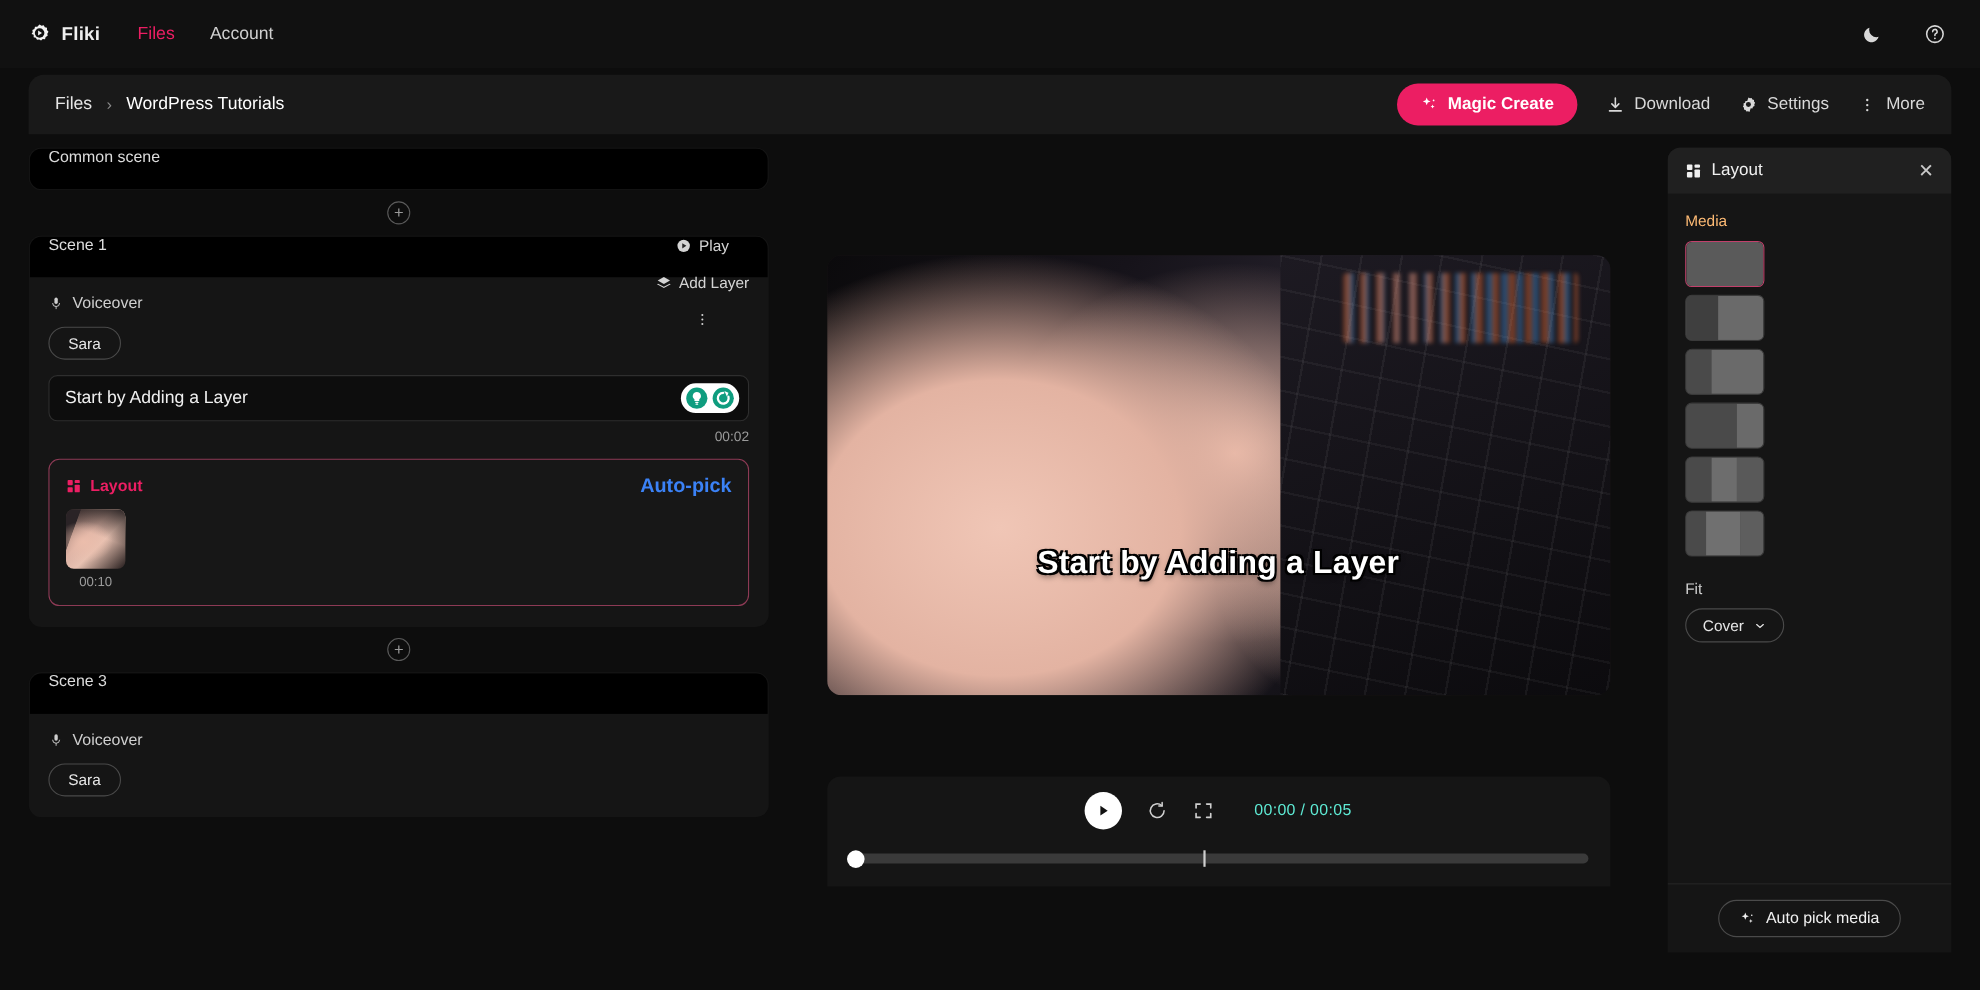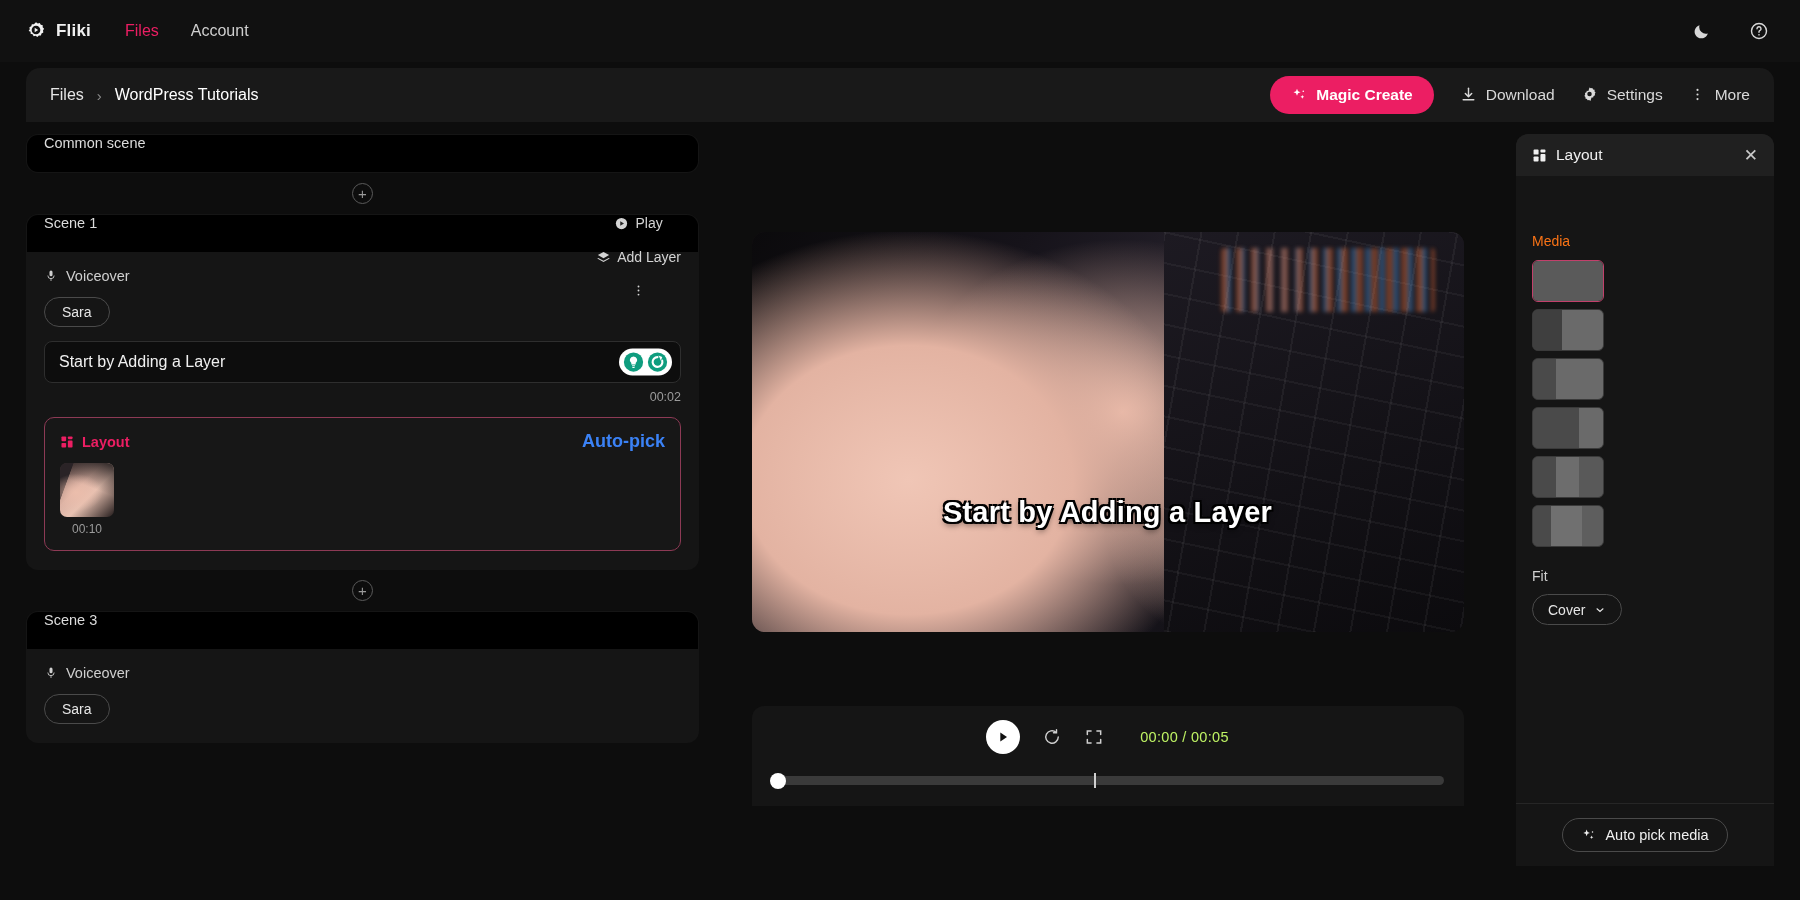--- a/index.html
+++ b/index.html
@@ -46,21 +46,21 @@
   .crumb-current { font-size: 16px; color: #ffffff; font-weight: 500; }
   .toolbar-spacer { flex: 1; }
   .magic-btn {
     background: #ec1e63; color: #fff;
     border-radius: 20px; height: 38px;
     display: flex; align-items: center; gap: 9px;
     padding: 0 21px; font-size: 15.5px; font-weight: 600;
     cursor: pointer; border: none;
   }
   .tool-btn {
-    display: flex; align-items: flex-start; gap: 9px;
+    display: flex; align-items: flex-end; gap: 9px;
     margin-left: 26px; font-size: 15.5px; color: #d9d9d9;
     cursor: pointer; background: none; border: none;
     font-family: inherit;
   }
 
   
   .main {
     display: flex;
     height: 744px;
     padding: 0 26px;
@@ -211,21 +211,21 @@
   .player-controls {
     display: flex; align-items: center; justify-content: center; gap: 22px;
   }
   .play-big {
     width: 34px; height: 34px; border-radius: 50%;
     background: #ffffff; color: #111;
     display: flex; align-items: center; justify-content: center;
     cursor: pointer;
   }
   .ctrl-ico { width: 20px; height: 20px; color: #cfcfcf; cursor: pointer; display:block; }
-  .time-text { font-size: 14.5px; color: #bef264; margin-left: 14px; letter-spacing: .3px; }
+  .time-text { font-size: 14.5px; color: #5eead4; margin-left: 14px; letter-spacing: .3px; }
   .scrub {
     margin: 22px 20px 0 20px; height: 9px;
     background: #3a3a3a; border-radius: 5px; position: relative; cursor: pointer;
   }
   .scrub-handle {
     position: absolute; left: 0; top: 50%; transform: translate(-2px,-50%);
     width: 16px; height: 16px; border-radius: 50%; background: #ffffff;
   }
   .scrub-marker {
     position: absolute; left: 48%; top: -3px; width: 2px; height: 15px; background: #cfcfcf;
@@ -247,21 +247,21 @@
   .panel-head {
     height: 42px; background: #202020;
     display: flex; align-items: center; padding: 0 16px;
   }
   .panel-title {
     display: flex; align-items: center; gap: 9px;
     font-size: 15.5px; color: #f0f0f0; font-weight: 500;
   }
   .panel-close { margin-left: auto; cursor: pointer; color: #c9c9c9; font-size: 17px; line-height: 1; }
   .panel-body { padding: 16px 16px 0 16px; flex: 1; overflow: hidden; }
-  .panel-label { font-size: 14px; color: #f97316; margin-bottom: 11px; margin-top: 41px; }
+  .panel-label { font-size: 14px; color: #fdba74; margin-bottom: 11px; }
   .layout-opt {
     width: 72px; height: 42px; border-radius: 6px;
     border: 1px solid #3a3a3a; margin-bottom: 7px;
     display: flex; overflow: hidden; cursor: pointer; background: #4a4a4a;
   }
   .layout-opt.selected { border: 1px solid #c2406b; }
   .lp { height: 100%; }
   .fit-label { font-size: 14px; color: #d0d0d0; margin: 21px 0 10px 0; }
   .fit-select {
     display: inline-flex; align-items: center; gap: 9px;

